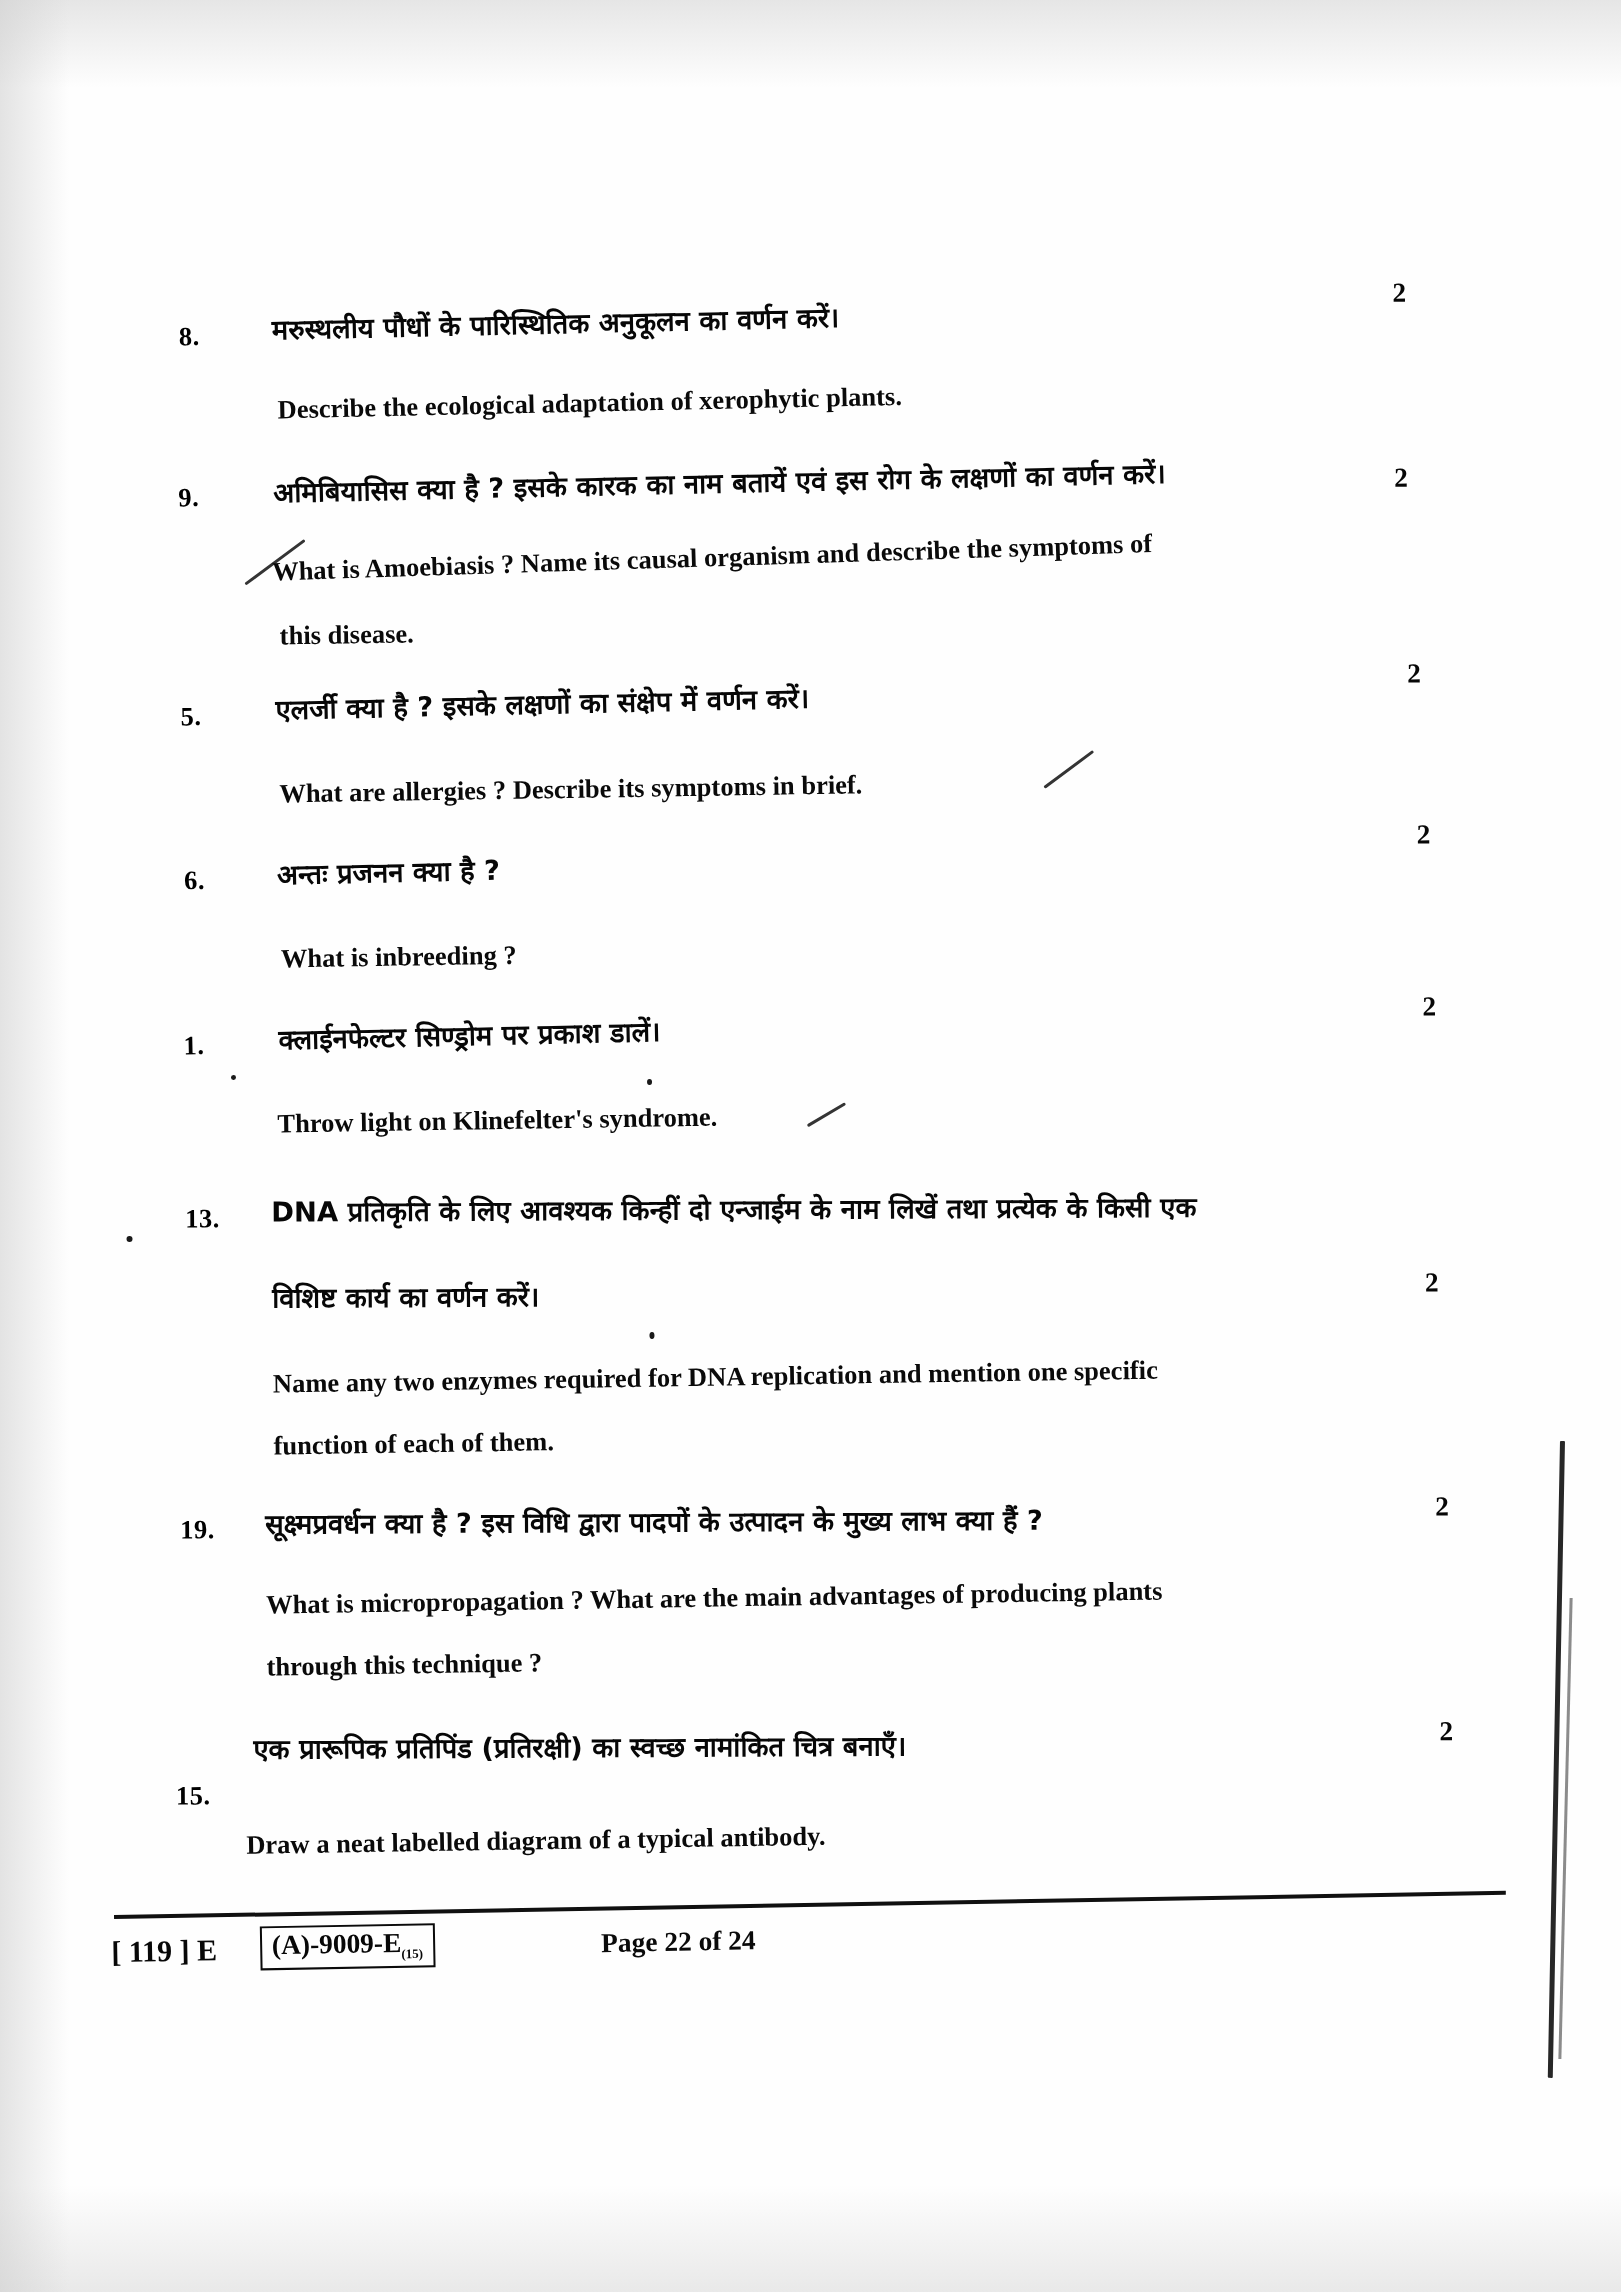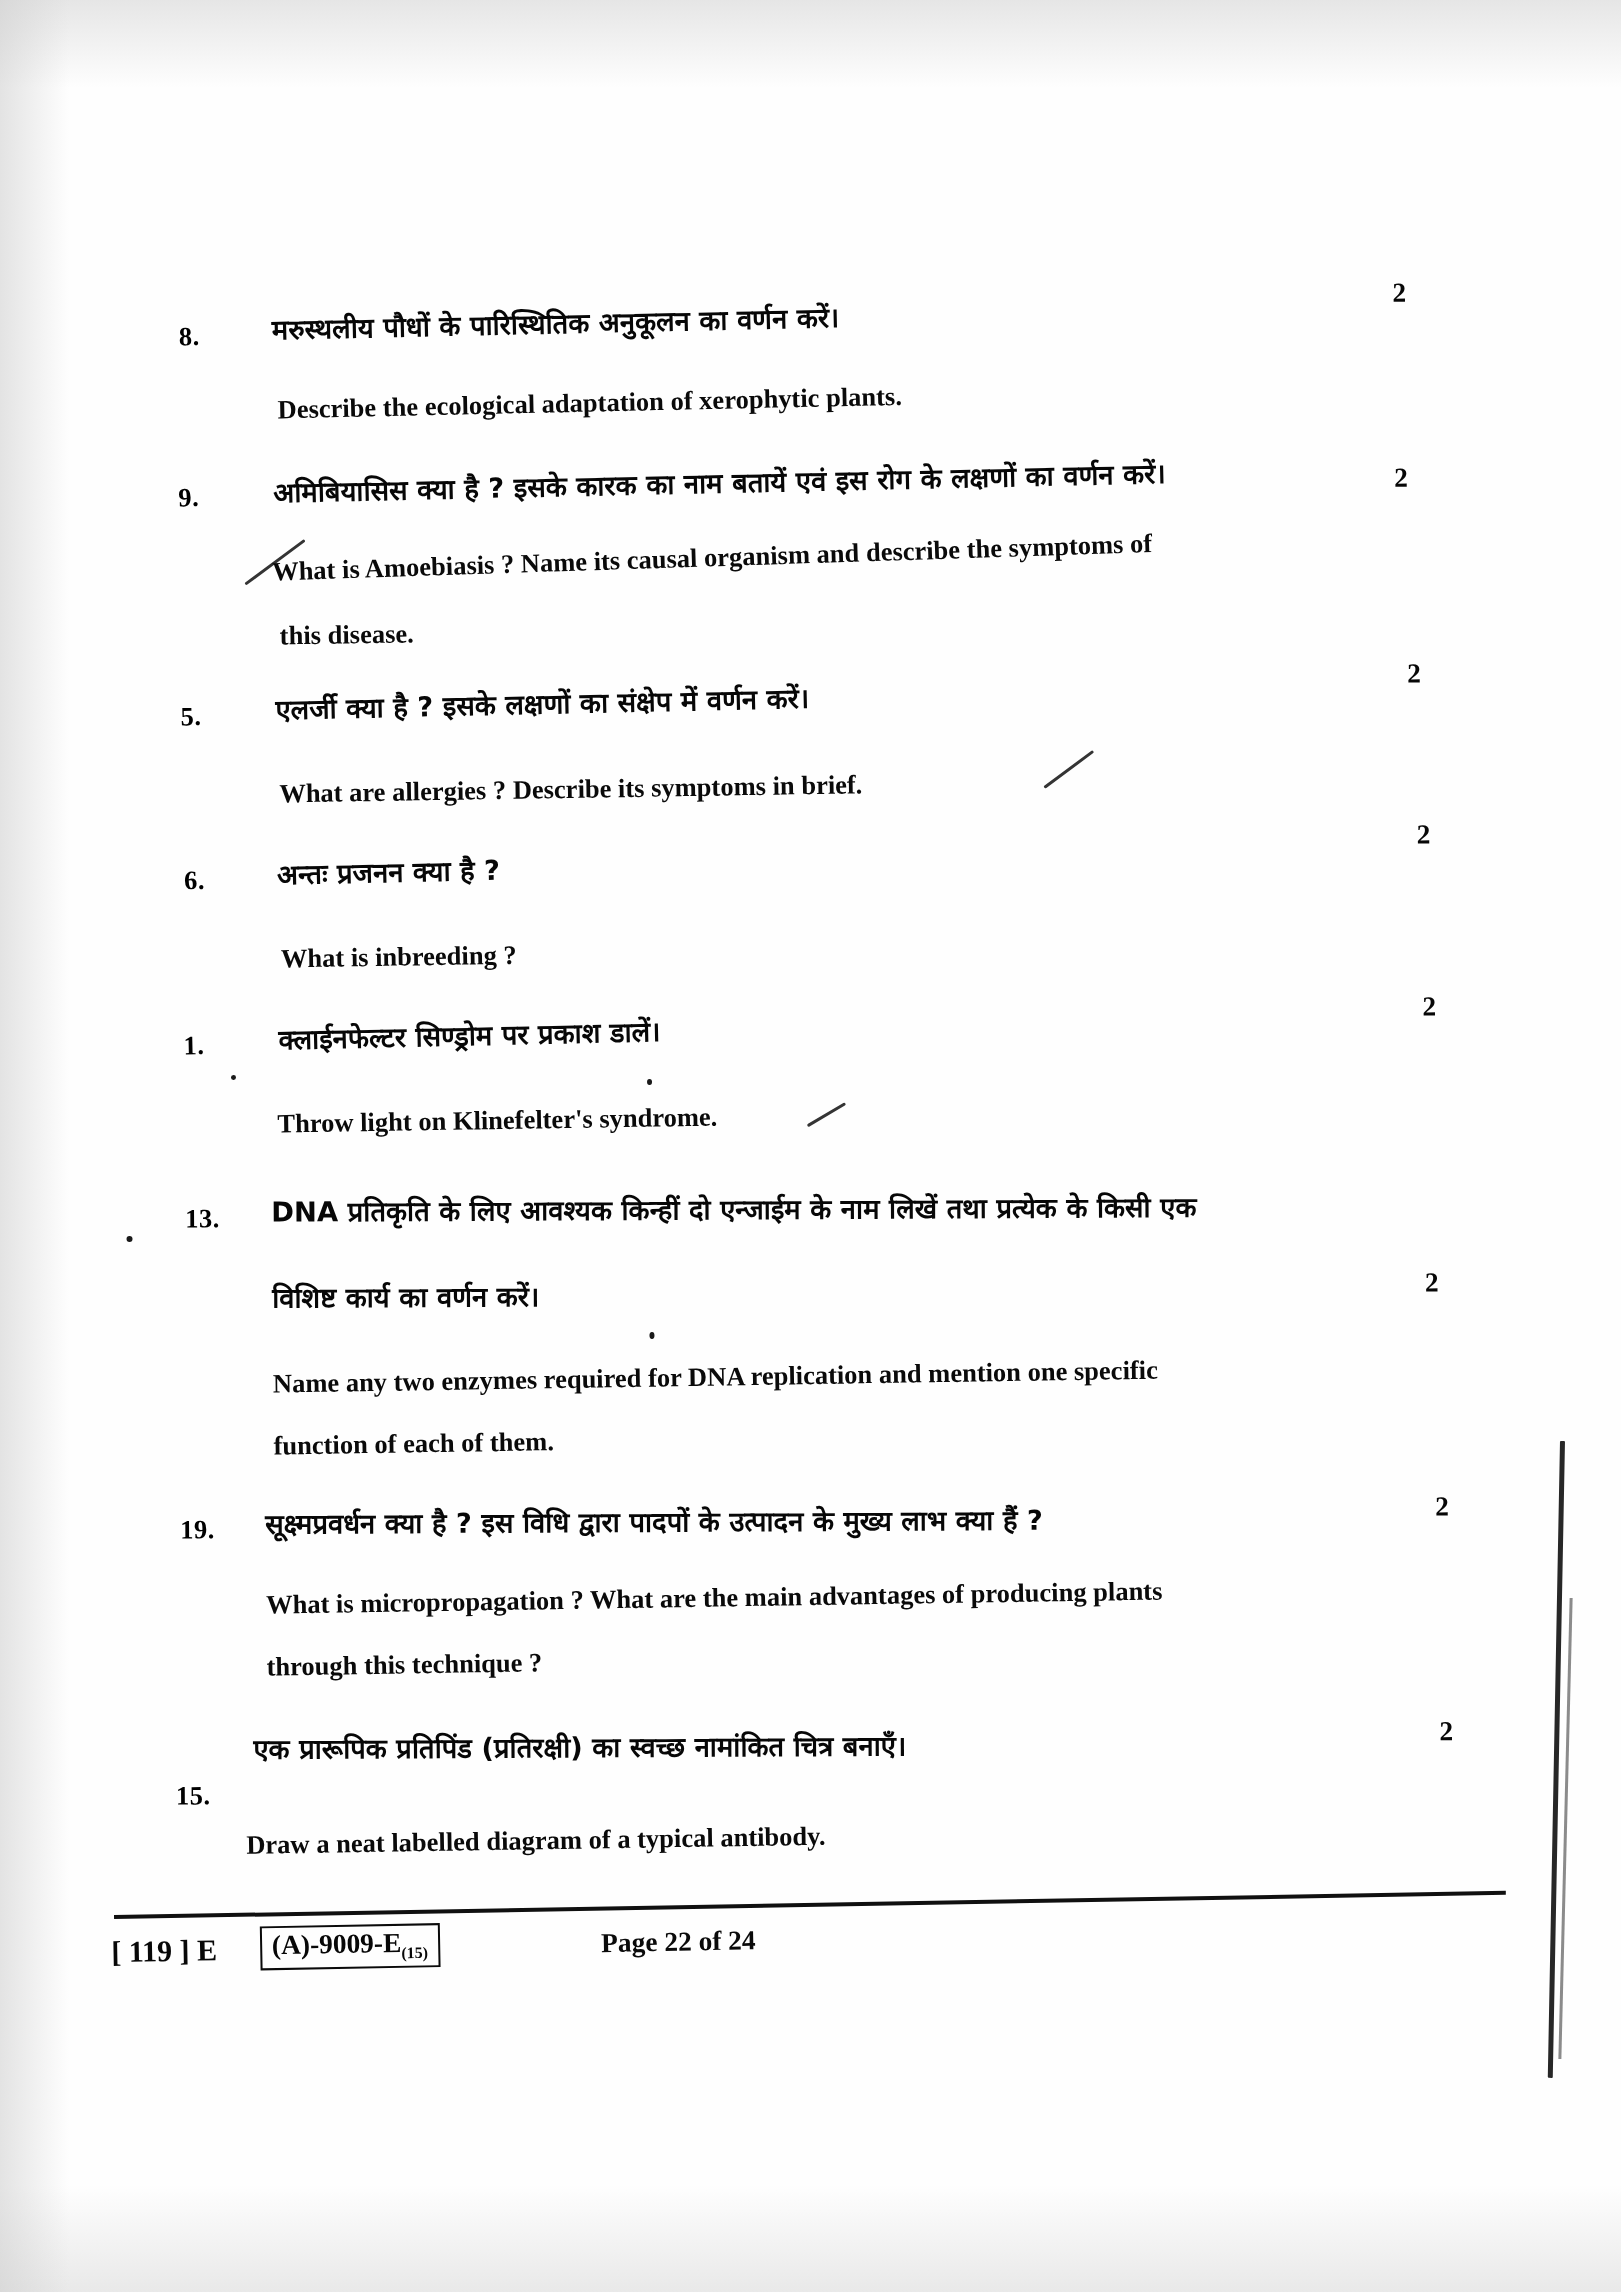--- a/index.html
+++ b/index.html
@@ -146,21 +146,21 @@
     top: -5.9px;
     border: 2.9px solid #0a0a0a;
     padding: 2px 9.8px 3.9px 9.8px;
     font-family: "Liberation Serif", serif;
     font-weight: bold;
     font-size: 27.4px;
     color: #070707;
     white-space: nowrap;
   }
   .f-box sub {
-    font-size: 16px;
+    font-size: 13px;
   }
   .f-page {
     position: absolute;
     left: 490px;
     top: 2px;
     font-family: "Liberation Serif", serif;
     font-weight: bold;
     font-size: 27.4px;
     color: #0a0a0a;
     white-space: nowrap;

